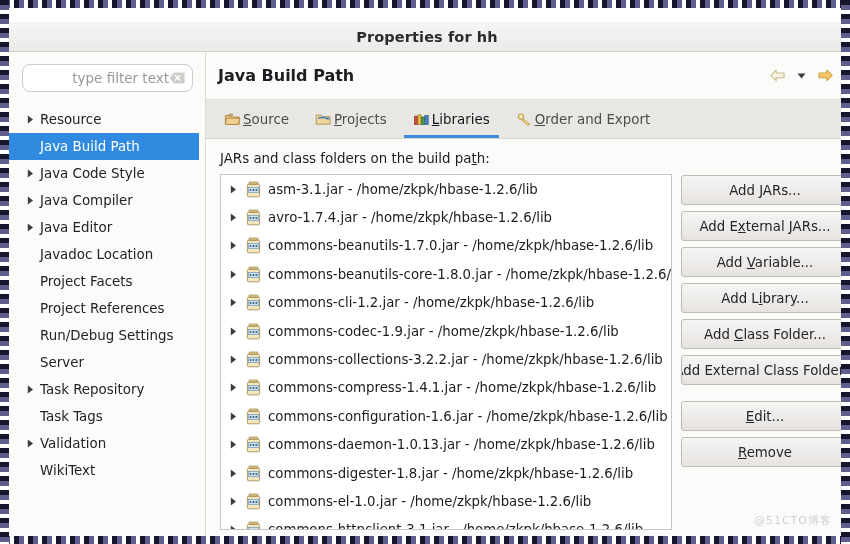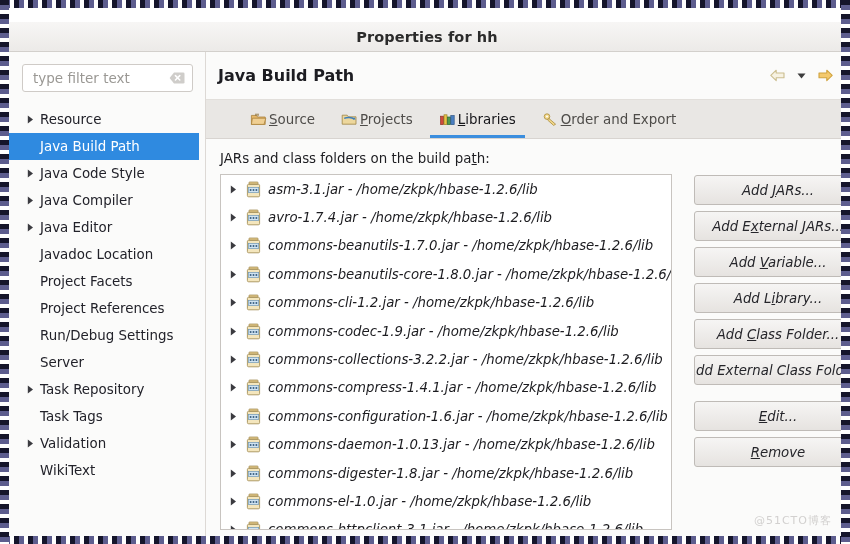--- a/index.html
+++ b/index.html
@@ -64,24 +64,25 @@
     background: #fbfbfa;
     border-right: 1px solid #ddd9d5;
     padding: 12px 0 0 0;
     position: relative;
     flex: 0 0 198px;
   }
   .filter-wrap { padding: 0 12px 0 14px; }
   .filter-box {
     height: 28px;
     border: 1px solid #cfcbc7;
-    border-radius: 3px;
+    border-radius: 8px;
     background: #ffffff;
     display: flex; align-items: center;
     padding: 0 7px 0 10px;
+    text-align: right;
   }
   .filter-text {
     flex: 1; font-size: 13.5px; color: #9a9894;
   }
   .clear-icon {
     width: 16px; height: 14px; position: relative; flex: 0 0 16px;
   }
   .clear-icon svg { display: block; }
 
   .tree { margin-top: 14px; }
@@ -122,21 +123,21 @@
     font-size: 16px; font-weight: bold; color: #1d1d22;
     flex: 1;
   }
   .nav-icons { display: flex; align-items: center; gap: 10px; padding-right: 2px;}
   .nav-icons svg { display: block; }
 
   .tabstrip {
     height: 39px;
     background: #e9e7e4;
     display: flex; align-items: flex-end;
-    padding-left: 31px;
+    padding-left: 5px;
     border-bottom: 1px solid #d8d4d0;
     position: relative;
   }
   .tab {
     height: 38px;
     display: flex; align-items: center; gap: 2px;
     padding: 0 13px;
     font-size: 13.4px; color: #4e4c49;
     position: relative;
   }
@@ -151,21 +152,21 @@
 
   .panel {
     padding: 12px 0 0 14px;
   }
   .panel-label {
     font-size: 13.4px; color: #1e1e22; margin-bottom: 8px;
   }
   .panel-label u { text-decoration: underline; }
 
   .panel-row {
-    display: flex; align-items: flex-start; gap: 22px; font-style: italic;
+    display: flex; align-items: flex-start; gap: 9px;
   }
 
   .listbox {
     width: 452px;
     height: 356px;
     background: #ffffff;
     border: 1px solid #c8c4c0;
     overflow: hidden;
     position: relative;
     flex: 0 0 452px;

